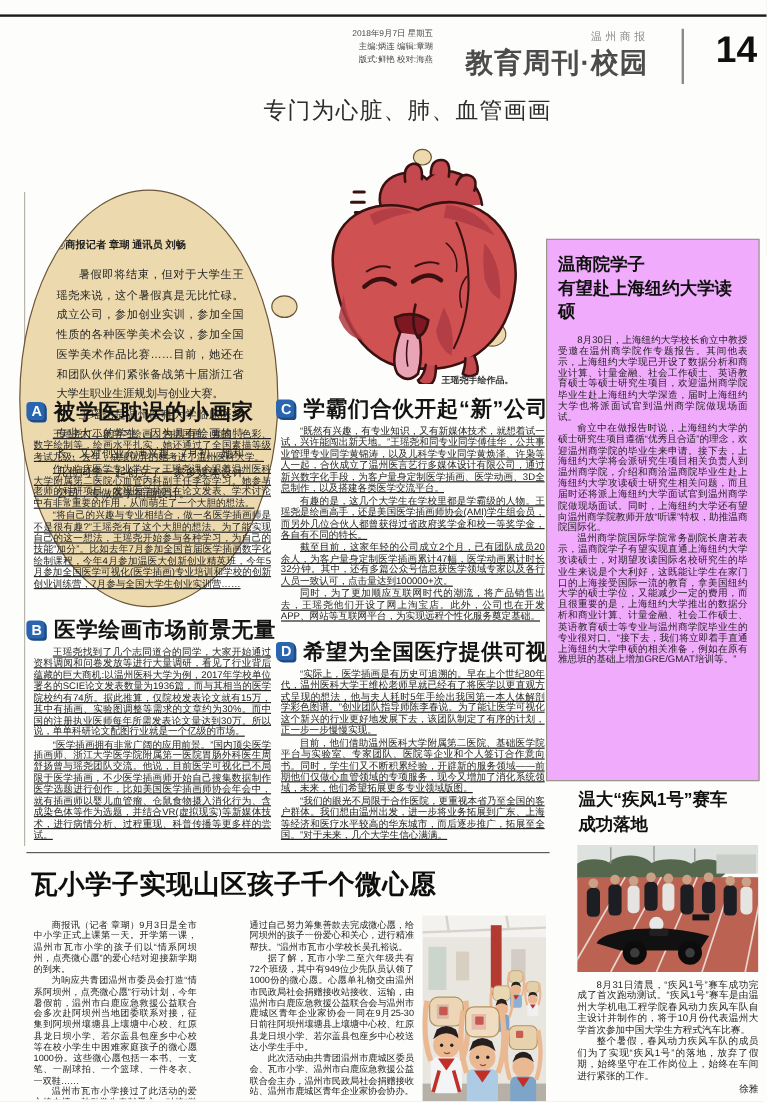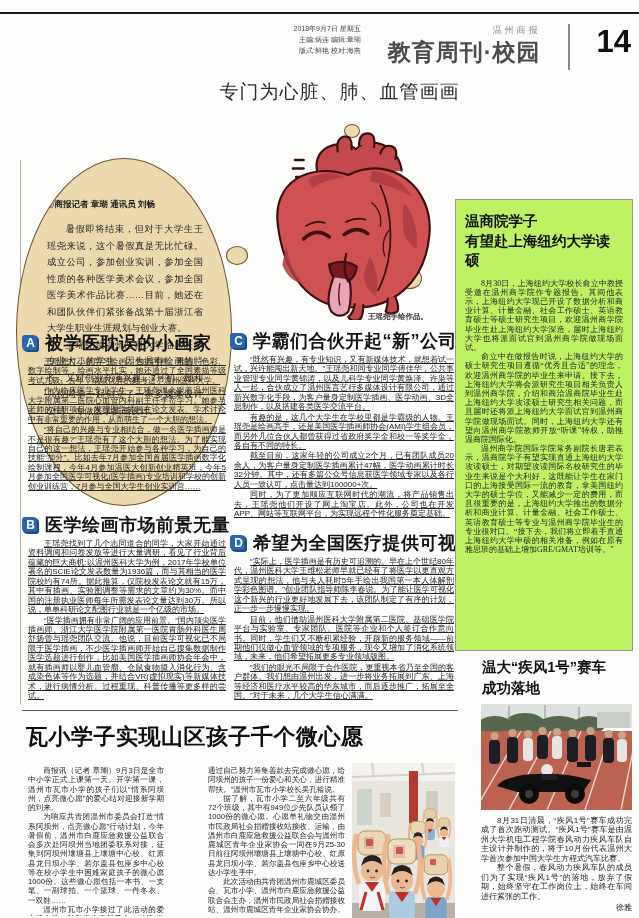--- a/index.html
+++ b/index.html
@@ -31,21 +31,21 @@
   .sec-head{display:flex;align-items:center;gap:6px;}
   .badge{width:17px;height:17px;background:#2a65b0;color:#fff;font-weight:bold;font-size:12px;
          display:flex;align-items:center;justify-content:center;border-radius:3px 6px 3px 6px;
          box-shadow:inset -2px -2px 0 rgba(0,0,0,.25);}
   .sec-title{font-size:18px;font-weight:bold;color:#141414;letter-spacing:.5px;}
   .body{font-size:8px;line-height:1.18;color:#242424;overflow:hidden;}
   .body .p{margin-bottom:1px;text-decoration:underline;}
   .vrule{width:1px;background:#b9b5ad;}
   
   .rt-box{left:455px;top:199px;width:178px;height:452px;border:1px solid #9a968e;
-          box-sizing:border-box;padding:12px 9px 0 9px;overflow:hidden;background:#bef264;font-family:Liberation Serif, serif;}
+          box-sizing:border-box;padding:12px 9px 0 9px;overflow:hidden;background:#f0abfc;}
   .rt-title{font-size:14.5px;font-weight:bold;color:#101010;line-height:1.35;margin-bottom:8px;}
   .rt-paras{height:362px;overflow:hidden;font-size:8px;line-height:1.15;}
   .rt-byline{text-align:center;font-size:8px;font-weight:bold;margin-top:16px;color:#222;}
   .rb-title{left:482px;top:657px;width:150px;font-size:14.5px;font-weight:bold;color:#101010;line-height:1.45;}
   .rb-text{left:481px;top:816px;width:151px;height:86px;font-size:8px;line-height:1.18;overflow:hidden;}
   .rb-byline{left:481px;top:902px;width:151px;text-align:right;font-size:8px;color:#222;}
   
   .bot-rule{left:22px;top:710px;width:436px;height:1px;background:#5a5a5a;}
   .bot-head{left:26px;top:722px;width:420px;font-size:22px;font-weight:900;color:#0e0e0e;letter-spacing:.5px;}
   .bot-col{top:766px;height:150px;font-size:7.6px;line-height:1.22;overflow:hidden;}

